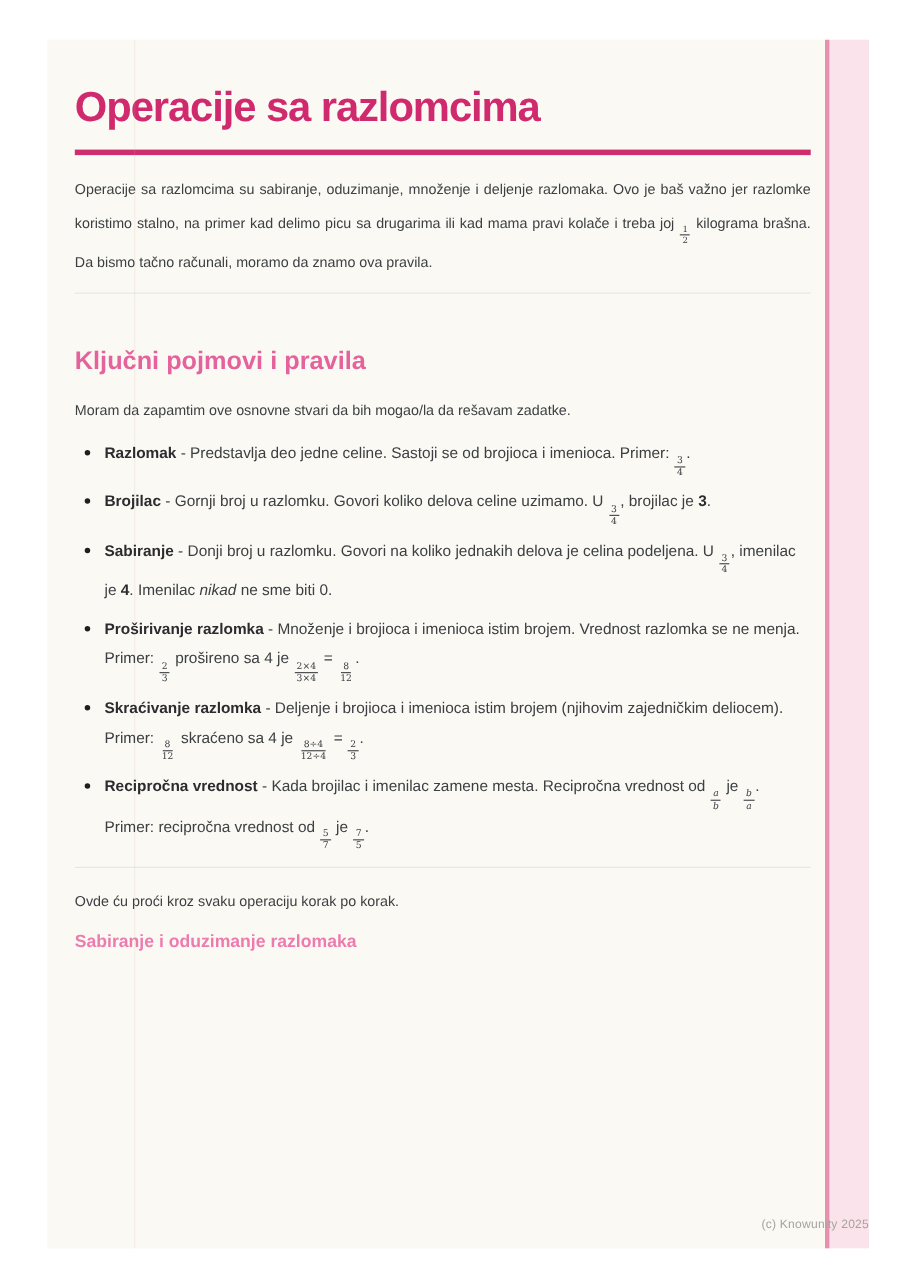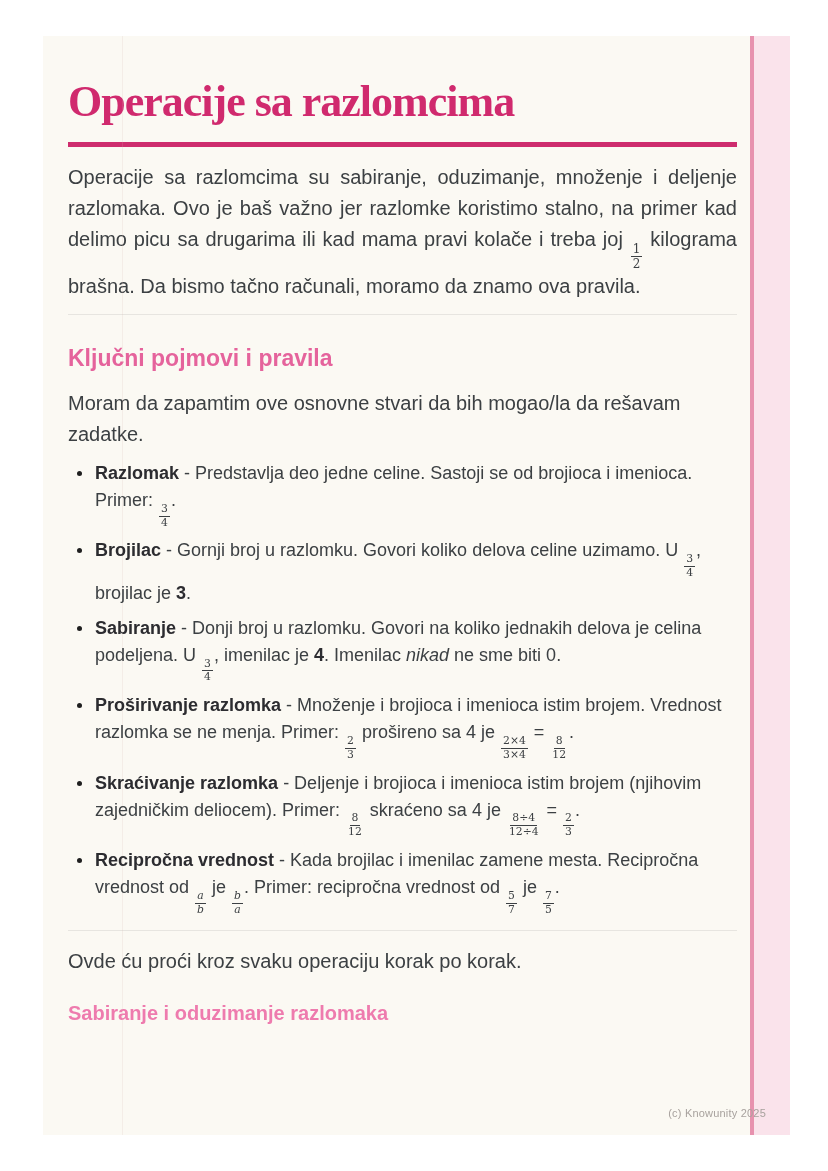--- a/index.html
+++ b/index.html
@@ -12,48 +12,48 @@
   body{background:var(--outer);font-family:"Liberation Sans",sans-serif;color:var(--body)}
   .canvas{position:relative;width:828px;height:1171px}
   .page{
     position:absolute;left:43px;top:36px;width:747px;height:1099px;
     background:var(--page);padding:42px 53px 0 25px;overflow:hidden;
   }
   .page::before{content:"";position:absolute;left:79px;top:0;bottom:0;width:1px;
     background:rgba(214,182,176,0.18);pointer-events:none}
   .stripe{position:absolute;right:0;top:0;bottom:0;width:40px;
     background:var(--stripe);border-left:4px solid var(--stripeEdge);z-index:1}
-  h1{font-family:Liberation Serif, serif;font-weight:800;font-size:44px;
+  h1{font-family:Liberation Sans, sans-serif;font-weight:800;font-size:38px;
     line-height:1.1;letter-spacing:-1px;color:var(--title)}
   .rule{height:5px;background:var(--rule);margin-top:16px;border:none}
   h2{font-family:"Liberation Sans",sans-serif;font-weight:700;font-size:23px;
     line-height:1.2;color:var(--h2)}
-  h3{font-family:"Liberation Sans",sans-serif;font-weight:700;font-size:20px;
-    line-height:1.25;color:var(--h3);margin-top:24px}
+  h3{font-family:"Liberation Sans",sans-serif;font-weight:700;font-size:16px;
+    line-height:1.25;color:var(--h3);margin-top:12px}
   .s1 h2{margin-top:37px}
-  .s2 h2,.s3 h2{margin-top:30px}
-  p{font-size:20px;line-height:31px;margin-top:15px}
+  .s2 h2,.s3 h2{margin-top:47px}
+  p{font-size:13px;line-height:31px;margin-top:15px}
   p.just{text-align:justify}
   .divider{border:none;border-top:1px solid var(--divider);height:0}
   .d1{margin-top:12px}
   .d2{margin-top:14px}
   ul{list-style:none;margin-top:10px}
-  li{position:relative;padding-left:27px;font-size:18px;line-height:27px;
+  li{position:relative;padding-left:27px;font-size:14px;line-height:27px;
     margin-bottom:8px}
   li::before{content:"";position:absolute;left:9px;top:11px;width:5px;height:5px;
     border-radius:50%;background:var(--bullet)}
   li b,p b{font-weight:700;color:#2c2c30}
   li i{font-style:italic}
   .frac{display:inline-flex;flex-direction:column;align-items:center;
     vertical-align:-0.55em;font-family:"DejaVu Serif",serif;font-size:0.6em;
     line-height:1.18;margin:0 1px}
   .frac .num{padding:0 2px;border-bottom:1px solid currentColor}
   .frac .den{padding:0 2px}
   .frac.it{font-style:italic}
-  .footer{position:absolute;right:24px;bottom:16px;z-index:2;font-size:11px;
+  .footer{position:absolute;right:0;bottom:16px;z-index:2;font-size:11px;
     color:var(--footer);letter-spacing:0.2px}
 </style>
 </head>
 <body>
 
 <div class="canvas">
   <div class="page">
     <div class="stripe"></div>
 
     <h1>Operacije sa razlomcima</h1>

